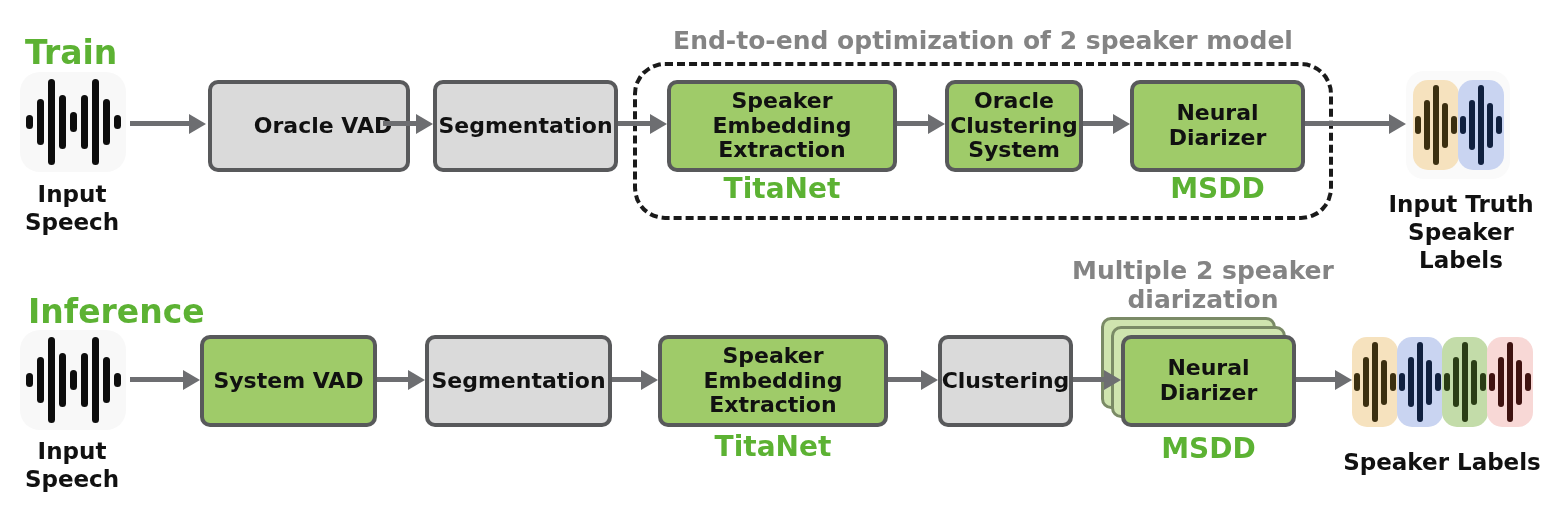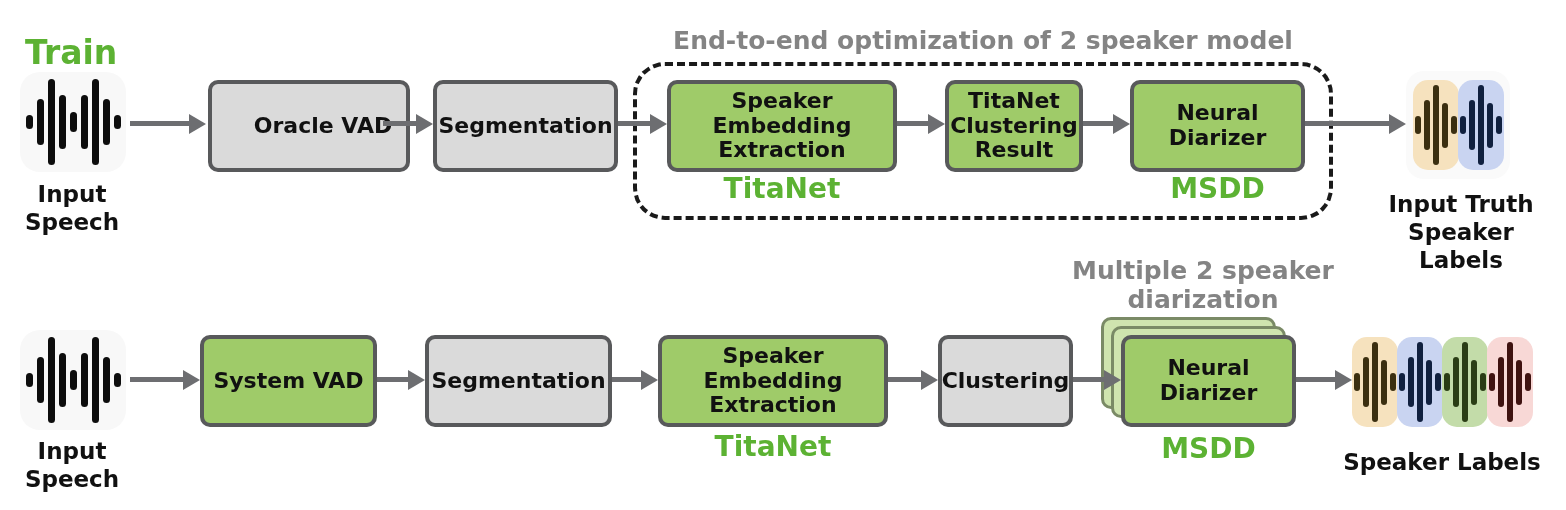--- a/index.html
+++ b/index.html
@@ -60,21 +60,21 @@
   <div class="node gray" style="left:433px;top:80px;width:185px;">Segmentation</div>
 
   <div class="note" style="left:633px;top:26px;width:700px;">End-to-end optimization of 2 speaker model</div>
   <div class="dashedbox" style="left:633px;top:62px;width:700px;height:158px;"></div>
 
   <div class="arrow" style="left:618px;top:121px;width:33px;"></div>
   <div class="node green" style="left:667px;top:80px;width:230px;">Speaker Embedding Extraction</div>
   <div class="sublabel" style="left:667px;top:172px;width:230px;">TitaNet</div>
 
   <div class="arrow" style="left:897px;top:121px;width:32px;"></div>
-  <div class="node green" style="left:945px;top:80px;width:138px;">TitaNet Clustering Result</div>
+  <div class="node green" style="left:945px;top:80px;width:138px;">Oracle Clustering System</div>
 
   <div class="arrow" style="left:1083px;top:121px;width:31px;"></div>
   <div class="node green narrow" style="left:1130px;top:80px;width:175px;">Neural Diarizer</div>
   <div class="sublabel" style="left:1130px;top:172px;width:175px;">MSDD</div>
 
   <div class="arrow" style="left:1305px;top:121px;width:85px;"></div>
 
   <div class="wave-group framed" style="left:1406px;top:71px;">
     <div class="seg" style="background: rgb(246, 226, 190);">
         <span class="wbar" style="height: 20%; background: rgb(59, 47, 16);"></span>
@@ -86,20 +86,21 @@
     <div class="seg" style="background: rgb(201, 212, 241);">
         <span class="wbar" style="height: 20%; background: rgb(16, 32, 63);"></span>
         <span class="wbar" style="height: 55%; background: rgb(16, 32, 63);"></span>
         <span class="wbar" style="height: 88%; background: rgb(16, 32, 63);"></span>
         <span class="wbar" style="height: 50%; background: rgb(16, 32, 63);"></span>
         <span class="wbar" style="height: 20%; background: rgb(16, 32, 63);"></span>
       </div>
   </div>
   <div class="caption" style="left:1366px;top:190px;width:190px;">Input Truth Speaker Labels</div>
 
+  <div class="row-label" style="left:28px;top:292px;">Inference</div>
 
   <div class="wave-tile" style="left: 20px; top: 330px; background: rgb(248, 248, 248);">
       <span class="wbar" style="height: 14%; background: rgb(13, 13, 13);"></span>
       <span class="wbar" style="height: 46%; background: rgb(13, 13, 13);"></span>
       <span class="wbar" style="height: 86%; background: rgb(13, 13, 13);"></span>
       <span class="wbar" style="height: 54%; background: rgb(13, 13, 13);"></span>
       <span class="wbar" style="height: 20%; background: rgb(13, 13, 13);"></span>
       <span class="wbar" style="height: 54%; background: rgb(13, 13, 13);"></span>
       <span class="wbar" style="height: 86%; background: rgb(13, 13, 13);"></span>
       <span class="wbar" style="height: 46%; background: rgb(13, 13, 13);"></span>

